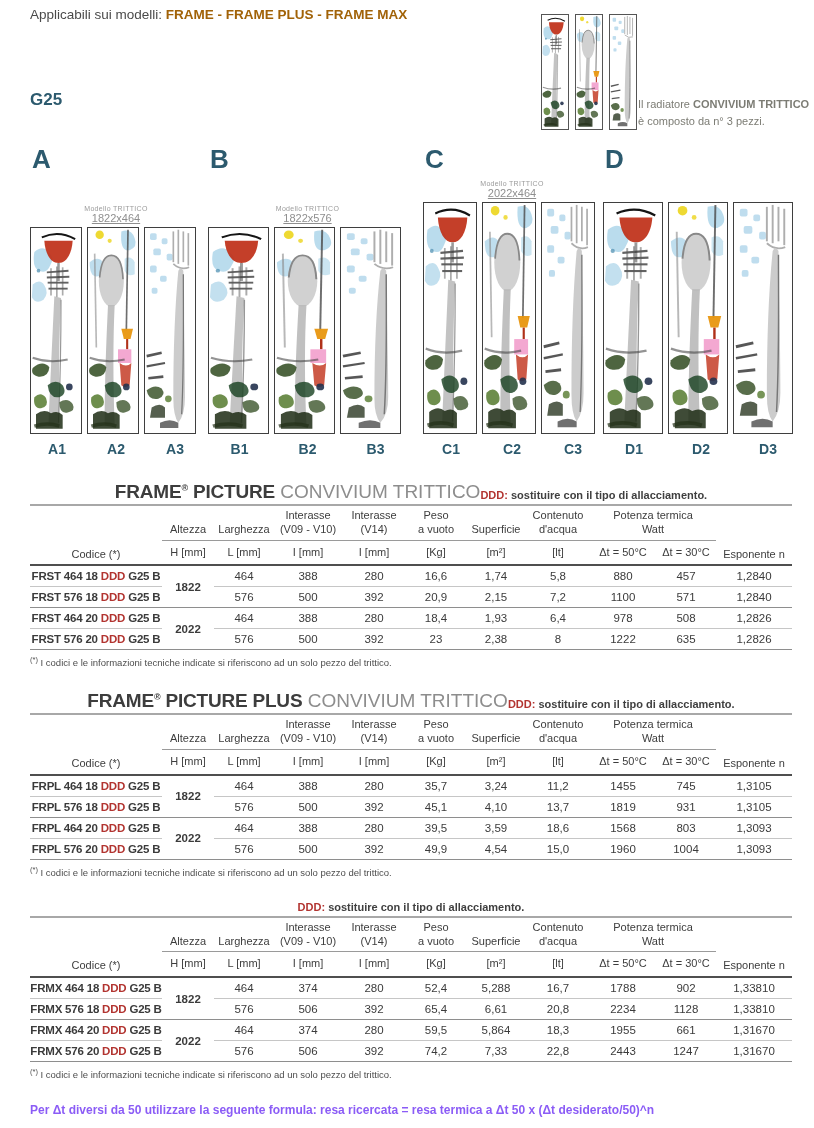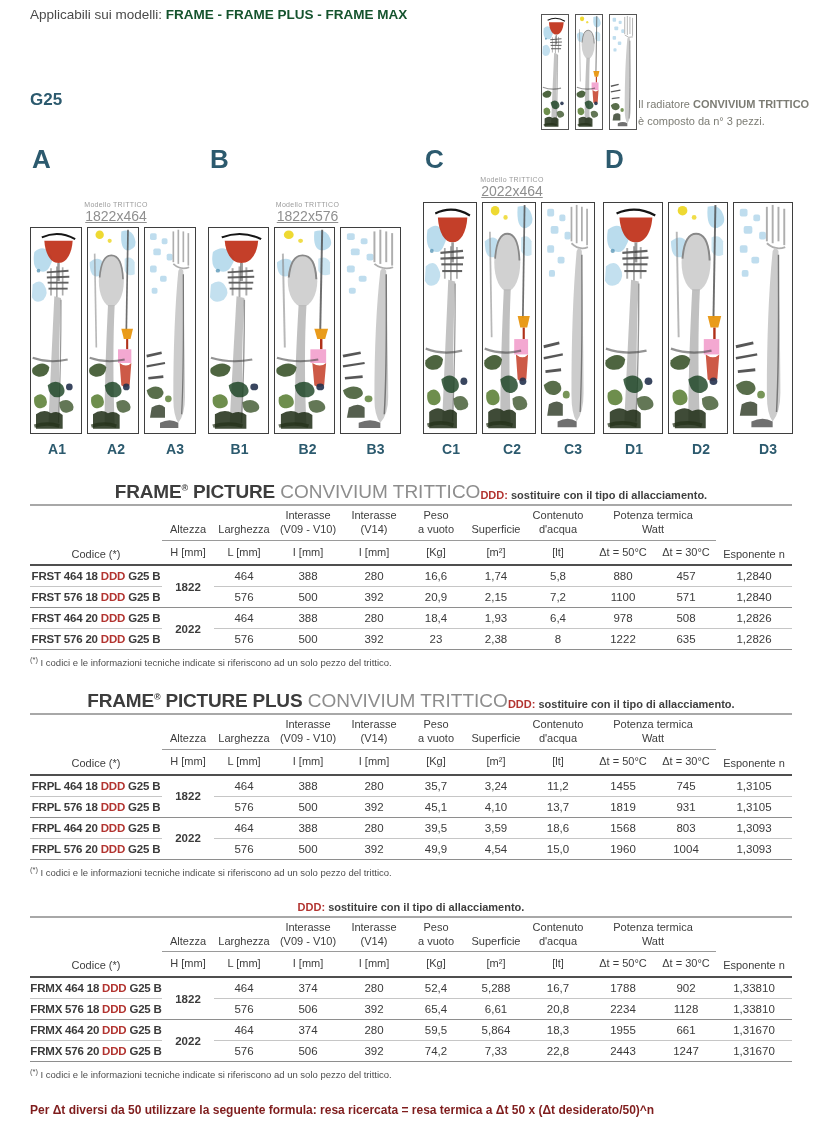--- a/index.html
+++ b/index.html
@@ -1,39 +1,39 @@
 <!DOCTYPE html>
 <html style="--teal: #2c5a6e; --red: #b23430;"><head>
 <meta charset="utf-8">
 <style>
   html,body{margin:0;padding:0;background:#ffffff;}
   body{font-family:"Liberation Sans",sans-serif;color:#3b3b3b;}
   #page{position:relative;width:814px;height:1128px;background:#fff;overflow:hidden;}
 
   
   .app-line{position:absolute;left:30px;top:7px;font-size:13.5px;color:#4a4a4a;}
-  .app-line b{font-weight:700;color:#14532d;}
+  .app-line b{font-weight:700;color:#a16207;}
   .main-title{position:absolute;left:30px;top:62px;font-size:21px;letter-spacing:.4px;white-space:nowrap;}
   .main-title .light{color:#b2b2b2;}
   .main-title .dark{color:#8b8b8b;}
   .g25{position:absolute;left:30px;top:90px;font-size:17px;font-weight:700;color:var(--teal);}
 
   .mini-trittico{position:absolute;left:541px;top:14px;display:flex;gap:6px;}
   .mini-panel{width:26px;height:114px;border:1px solid #555;background:#fff;}
   .mini-panel svg{display:block;width:100%;height:100%;}
   .composed-note{position:absolute;left:638px;top:96px;font-size:11px;color:#7c7c74;line-height:1.5;white-space:nowrap;}
   .composed-note b{font-weight:700;}
 
   
   .art-area{position:absolute;left:30px;top:146px;width:762px;height:312px;}
   .sec{position:absolute;bottom:0;height:312px;display:flex;flex-direction:column;justify-content:flex-end;}
   .sec .letter{position:absolute;top:0;left:2px;font-size:26px;font-weight:600;color:var(--teal);line-height:1;}
   .model-lbl{text-align:center;margin-bottom:3px;}
   .ml1{font-size:7px;color:#9b9b9b;letter-spacing:.3px;}
-  .ml2{font-size:14px;color:#8f8f8f;text-decoration:underline;}
+  .ml2{font-size:11px;color:#8f8f8f;text-decoration:underline;}
   .panels{display:flex;gap:5px;}
   .panel{border:1px solid #3f3f3f;background:#fff;box-sizing:border-box;}
   .panel svg{display:block;width:100%;height:100%;}
   .plabels{display:flex;gap:5px;margin-top:7px;height:17px;}
   .plabels span{display:inline-block;text-align:center;font-size:14px;font-weight:600;color:var(--teal);}
 
   
   .tables{position:absolute;left:30px;top:470px;width:762px;padding-top:12px;}
   .tbl-block{margin-bottom:23px;}
   .tbl-head{display:flex;justify-content:center;align-items:flex-end;border-bottom:2px solid #a8a8a8;padding-bottom:3px;}
@@ -52,21 +52,21 @@
   th.th-codice,th.th-esp{vertical-align:middle;border-bottom:2px solid #4f4f4f;}
   th.th-b{font-weight:700;}
   table.spec td{font-size:11.5px;text-align:center;padding:4px 0;color:#3b3b3b;}
   td.code{text-align:left;font-weight:700;font-size:11px;letter-spacing:-.2px;padding-left:2px;white-space:nowrap;}
   .red{color:var(--red);}
   td.hval{font-size:17px;font-weight:700;border-bottom:1.5px solid #8e8e8e !important;}
   tr.gin td{border-bottom:1px solid #c6c6c6;}
   tr.gend td{border-bottom:1.5px solid #8e8e8e;}
   .footnote{font-size:9.5px;color:#4d4d4d;margin-top:5px;}
   .footnote sup{font-size:7.5px;}
-  .formula-note{font-size:12px;font-weight:700;color:#7f1d1d;margin-top:14px;}
+  .formula-note{font-size:12px;font-weight:700;color:#8b5cf6;margin-top:14px;}
 </style>
 </head>
 <body>
 
 <div id="page">
 
   <div class="app-line">
     <span>Applicabili sui modelli:</span>
     <b>FRAME - FRAME PLUS - FRAME MAX</b>
   </div>

